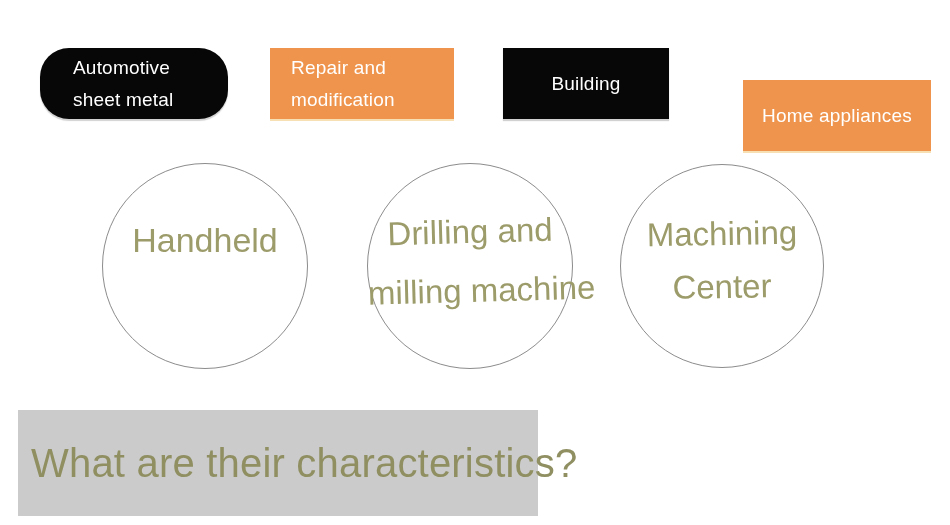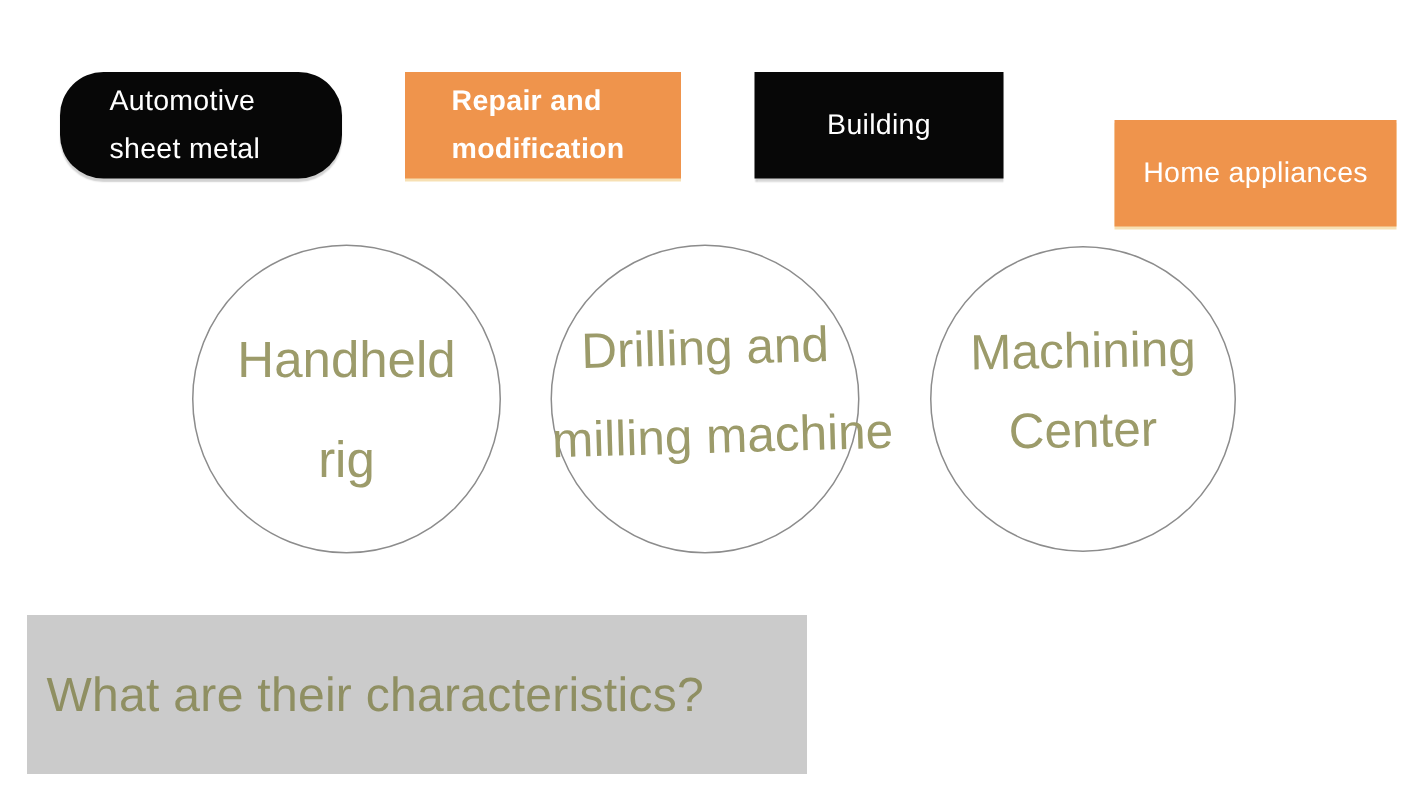--- a/index.html
+++ b/index.html
@@ -33,38 +33,38 @@
   }
   .cat-box--black {
     background: var(--box-black, #070707);
     box-shadow: 0 2px 1px rgba(0,0,0,0.18);
   }
   .cat-box--orange {
     background: var(--box-orange, #ef944c);
     box-shadow: 0 2px 0 rgba(247,222,175,0.95);
   }
   .cat-box--1 { left: 40px;  width: 188px; padding-left: 33px; text-align: left; border-radius: 29px; }
-  .cat-box--2 { left: 270px; width: 184px; padding-left: 31px; text-align: left; font-weight: bold; }
+  .cat-box--2 { left: 270px; width: 184px; padding-left: 21px; text-align: left; }
   .cat-box--3 { left: 503px; width: 166px; text-align: center; }
   .cat-box--4 { left: 743px; width: 188px; text-align: center; margin-top: 32px; }
 
   
   .circle {
     position: absolute;
     width: 206px;
     height: 206px;
     border: 1px solid var(--circle-border, #8c8c8c);
     border-radius: 50%;
     box-sizing: border-box;
     background: transparent;
     color: var(--circle-text, #9c9b6a);
     font-size: 34px;
     line-height: 1;
   }
-  .circle--1 { left: 128px; top: 163px; }
+  .circle--1 { left: 102px; top: 163px; }
   .circle--2 { left: 367px; top: 163px; }
   .circle--3 { left: 620px; top: 164px; width: 204px; height: 204px; text-decoration: underline; }
 
   .circle-line {
     position: absolute;
     left: 0;
     width: 100%;
     text-align: center;
     white-space: nowrap;
     overflow: visible;
@@ -84,21 +84,21 @@
     width: 520px;
     height: 106px;
     background: var(--question-bg, #cbcbcb);
     display: flex;
     align-items: center;
     box-sizing: border-box;
     padding-left: 13px;
   }
   .question-text {
     color: var(--question-text, #8f8f62);
-    font-size: 32px;
+    font-size: 40px;
     letter-spacing: 0.2px;
     white-space: nowrap;
   }
 </style>
 </head>
 <body>
 
 <div class="slide">
 
   <div class="cat-box cat-box--black cat-box--1">
@@ -114,21 +114,20 @@
   <div class="cat-box cat-box--black cat-box--3">
     <span>Building</span>
   </div>
 
   <div class="cat-box cat-box--orange cat-box--4">
     <span>Home appliances</span>
   </div>
 
   <div class="circle circle--1">
     <span class="circle-line circle-line--a">Handheld</span>
-    <span class="circle-line circle-line--b">rig</span>
   </div>
 
   <div class="circle circle--2">
     <span class="circle-line circle-line--a">Drilling and</span>
     <span class="circle-line circle-line--b">milling machine</span>
   </div>
 
   <div class="circle circle--3">
     <span class="circle-line circle-line--a">Machining</span>
     <span class="circle-line circle-line--b">Center</span>

